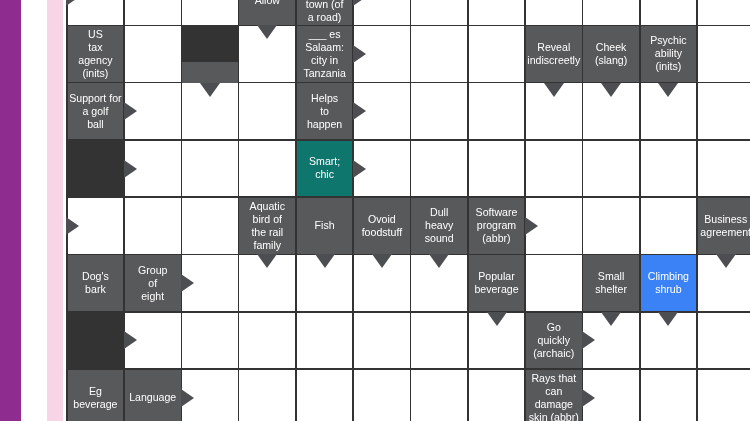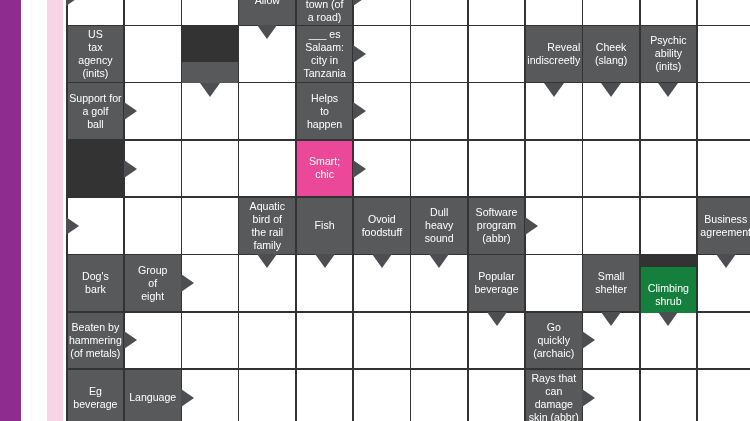--- a/index.html
+++ b/index.html
@@ -85,21 +85,21 @@
     <div class="cell clue" style="left: 230.7px; top: 58.8px; width: 55.8px; height: 55.8px; background: rgb(88, 89, 91);">
       <span class="clue-text" style="color: rgb(255, 255, 255);">___ es
 Salaam:
 city in
 Tanzania</span>
     </div>
     <div class="cell" style="left: 288px; top: 58.8px; width: 55.8px; height: 55.8px;"></div>
     <div class="cell" style="left: 345.3px; top: 58.8px; width: 55.8px; height: 55.8px;"></div>
     <div class="cell" style="left: 402.6px; top: 58.8px; width: 55.8px; height: 55.8px;"></div>
     <div class="cell clue" style="left: 459.9px; top: 58.8px; width: 55.8px; height: 55.8px; background: rgb(88, 89, 91);">
-      <span class="clue-text" style="color: rgb(255, 255, 255); text-align: right;">Reveal
+      <span class="clue-text" style="color: rgb(255, 255, 255);">Reveal
 indiscreetly</span>
     </div>
     <div class="cell clue" style="left: 517.2px; top: 58.8px; width: 55.8px; height: 55.8px; background: rgb(88, 89, 91);">
       <span class="clue-text" style="color: rgb(255, 255, 255);">Cheek
 (slang)</span>
     </div>
     <div class="cell clue" style="left: 574.5px; top: 58.8px; width: 55.8px; height: 55.8px; background: rgb(88, 89, 91);">
       <span class="clue-text" style="color: rgb(255, 255, 255);">Psychic
 ability
 (inits)</span>
@@ -121,21 +121,21 @@
     <div class="cell" style="left: 288px; top: 116.1px; width: 55.8px; height: 55.8px;"></div>
     <div class="cell" style="left: 345.3px; top: 116.1px; width: 55.8px; height: 55.8px;"></div>
     <div class="cell" style="left: 402.6px; top: 116.1px; width: 55.8px; height: 55.8px;"></div>
     <div class="cell" style="left: 459.9px; top: 116.1px; width: 55.8px; height: 55.8px;"></div>
     <div class="cell" style="left: 517.2px; top: 116.1px; width: 55.8px; height: 55.8px;"></div>
     <div class="cell" style="left: 574.5px; top: 116.1px; width: 55.8px; height: 55.8px;"></div>
     <div class="cell" style="left: 631.8px; top: 116.1px; width: 55.8px; height: 55.8px;"></div>
     <div class="cell" style="left: 58.8px; top: 173.4px; width: 55.8px; height: 55.8px;"></div>
     <div class="cell" style="left: 116.1px; top: 173.4px; width: 55.8px; height: 55.8px;"></div>
     <div class="cell" style="left: 173.4px; top: 173.4px; width: 55.8px; height: 55.8px;"></div>
-    <div class="cell clue" style="left: 230.7px; top: 173.4px; width: 55.8px; height: 55.8px; background: #ec4899;">
+    <div class="cell clue" style="left: 230.7px; top: 173.4px; width: 55.8px; height: 55.8px; background: #0f766e;">
       <span class="clue-text" style="color: rgb(255, 255, 255);">Smart;
 chic</span>
     </div>
     <div class="cell" style="left: 288px; top: 173.4px; width: 55.8px; height: 55.8px;"></div>
     <div class="cell" style="left: 345.3px; top: 173.4px; width: 55.8px; height: 55.8px;"></div>
     <div class="cell" style="left: 402.6px; top: 173.4px; width: 55.8px; height: 55.8px;"></div>
     <div class="cell" style="left: 459.9px; top: 173.4px; width: 55.8px; height: 55.8px;"></div>
     <div class="cell" style="left: 517.2px; top: 173.4px; width: 55.8px; height: 55.8px;"></div>
     <div class="cell" style="left: 574.5px; top: 173.4px; width: 55.8px; height: 55.8px;"></div>
     <div class="cell" style="left: 631.8px; top: 173.4px; width: 55.8px; height: 55.8px;"></div>
@@ -188,30 +188,25 @@
     <div class="cell" style="left: 345.3px; top: 288px; width: 55.8px; height: 55.8px;"></div>
     <div class="cell clue" style="left: 402.6px; top: 288px; width: 55.8px; height: 55.8px; background: rgb(88, 89, 91);">
       <span class="clue-text" style="color: rgb(255, 255, 255);">Popular
 beverage</span>
     </div>
     <div class="cell" style="left: 459.9px; top: 288px; width: 55.8px; height: 55.8px;"></div>
     <div class="cell clue" style="left: 517.2px; top: 288px; width: 55.8px; height: 55.8px; background: rgb(88, 89, 91);">
       <span class="clue-text" style="color: rgb(255, 255, 255);">Small
 shelter</span>
     </div>
-    <div class="cell clue" style="left: 574.5px; top: 300px; width: 55.8px; height: 55.8px; background: #15803d;">
+    <div class="cell clue" style="left: 574.5px; top: 288px; width: 55.8px; height: 55.8px; background: #3b82f6;">
       <span class="clue-text" style="color: rgb(255, 255, 255);">Climbing
 shrub</span>
     </div>
     <div class="cell" style="left: 631.8px; top: 288px; width: 55.8px; height: 55.8px;"></div>
-    <div class="cell clue" style="left: 1.5px; top: 345.3px; width: 55.8px; height: 55.8px; background: rgb(88, 89, 91);">
-      <span class="clue-text" style="color: rgb(255, 255, 255);">Beaten by
-hammering
-(of metals)</span>
-    </div>
     <div class="cell" style="left: 58.8px; top: 345.3px; width: 55.8px; height: 55.8px;"></div>
     <div class="cell" style="left: 116.1px; top: 345.3px; width: 55.8px; height: 55.8px;"></div>
     <div class="cell" style="left: 173.4px; top: 345.3px; width: 55.8px; height: 55.8px;"></div>
     <div class="cell" style="left: 230.7px; top: 345.3px; width: 55.8px; height: 55.8px;"></div>
     <div class="cell" style="left: 288px; top: 345.3px; width: 55.8px; height: 55.8px;"></div>
     <div class="cell" style="left: 345.3px; top: 345.3px; width: 55.8px; height: 55.8px;"></div>
     <div class="cell" style="left: 402.6px; top: 345.3px; width: 55.8px; height: 55.8px;"></div>
     <div class="cell clue" style="left: 459.9px; top: 345.3px; width: 55.8px; height: 55.8px; background: rgb(88, 89, 91);">
       <span class="clue-text" style="color: rgb(255, 255, 255);">Go
 quickly

